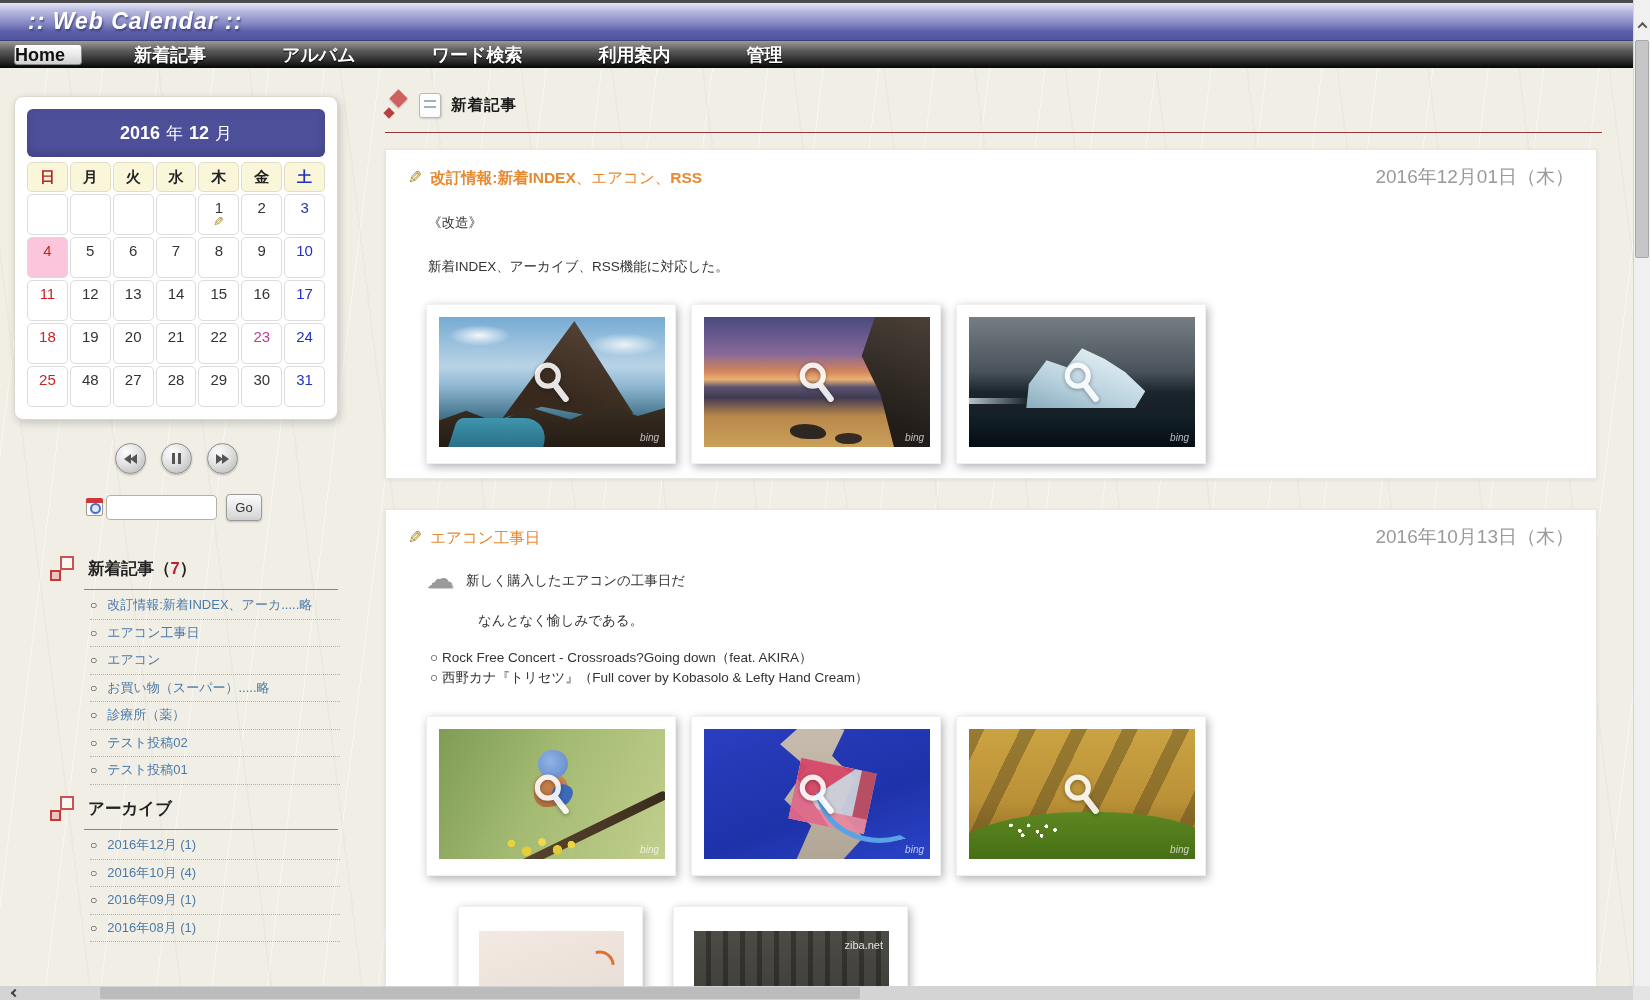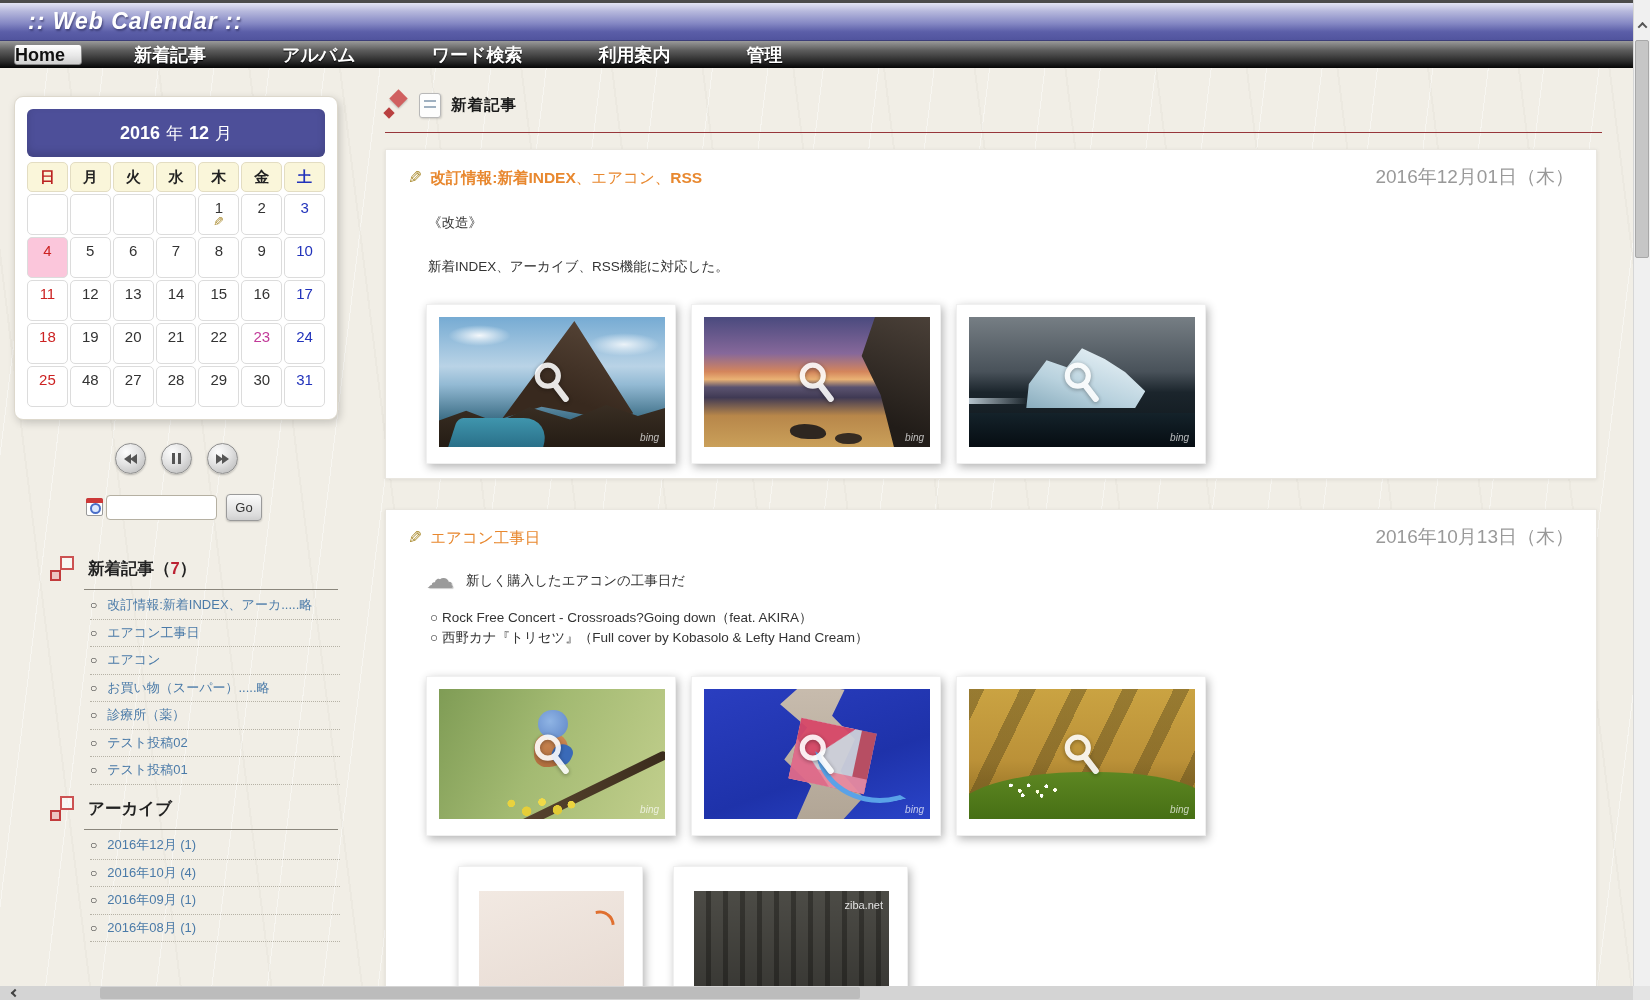--- a/index.html
+++ b/index.html
@@ -481,20 +481,21 @@
   <div class="article art2">
     <div class="title-row">
       <span class="title-pencil">✎</span>
       <span class="art-title b">エアコン工事日</span>
       <span class="art-date">2016年10月13日（木）</span>
     </div>
     <div class="cloud-row">
       <span class="cloud-glyph">☁</span>
       <span class="cloud-text">新しく購入したエアコンの工事日だ</span>
     </div>
+    <p class="line2">なんとなく愉しみである。</p>
     <ul class="yt-list">
       <li>○ Rock Free Concert - Crossroads?Going down（feat. AKIRA）</li>
       <li>○ 西野カナ『トリセツ』（Full cover by Kobasolo &amp; Lefty Hand Cream）</li>
     </ul>
     <div class="photo-row">
       <div class="photo-frame">
         <div class="photo ph-bird">
           <div class="pp branch"></div>
             <div class="pp body"></div>
             <div class="pp head"></div>

